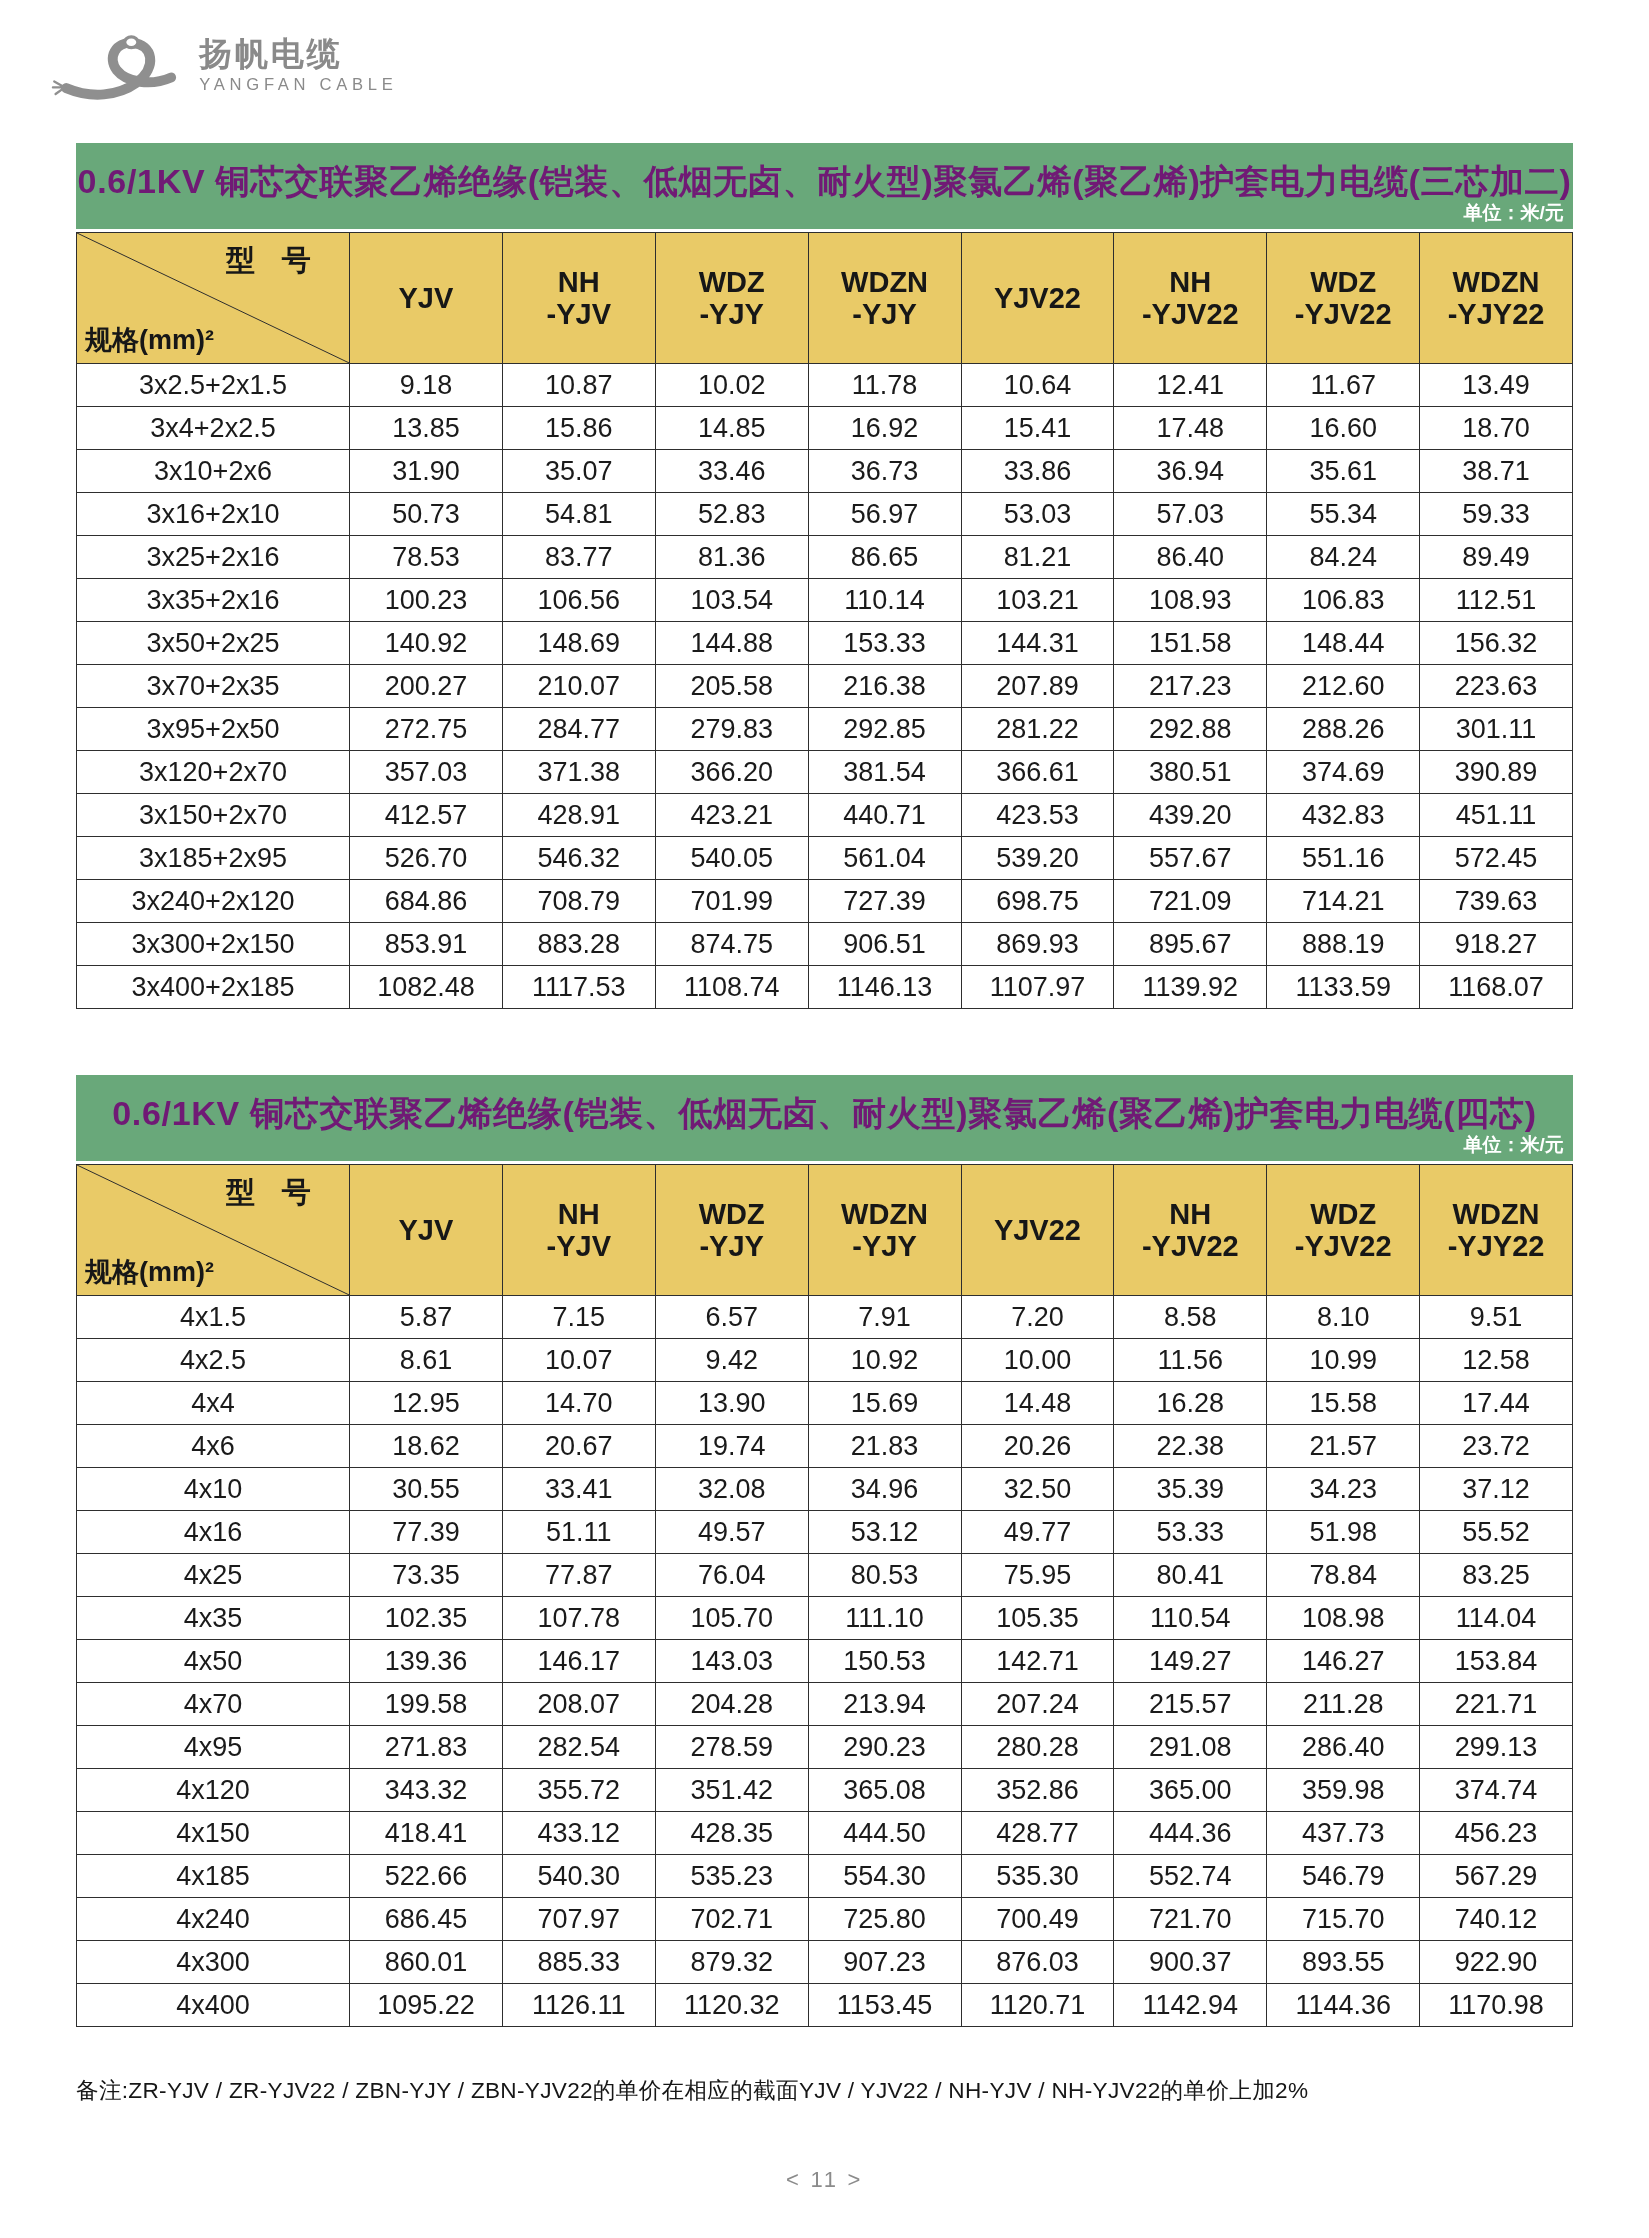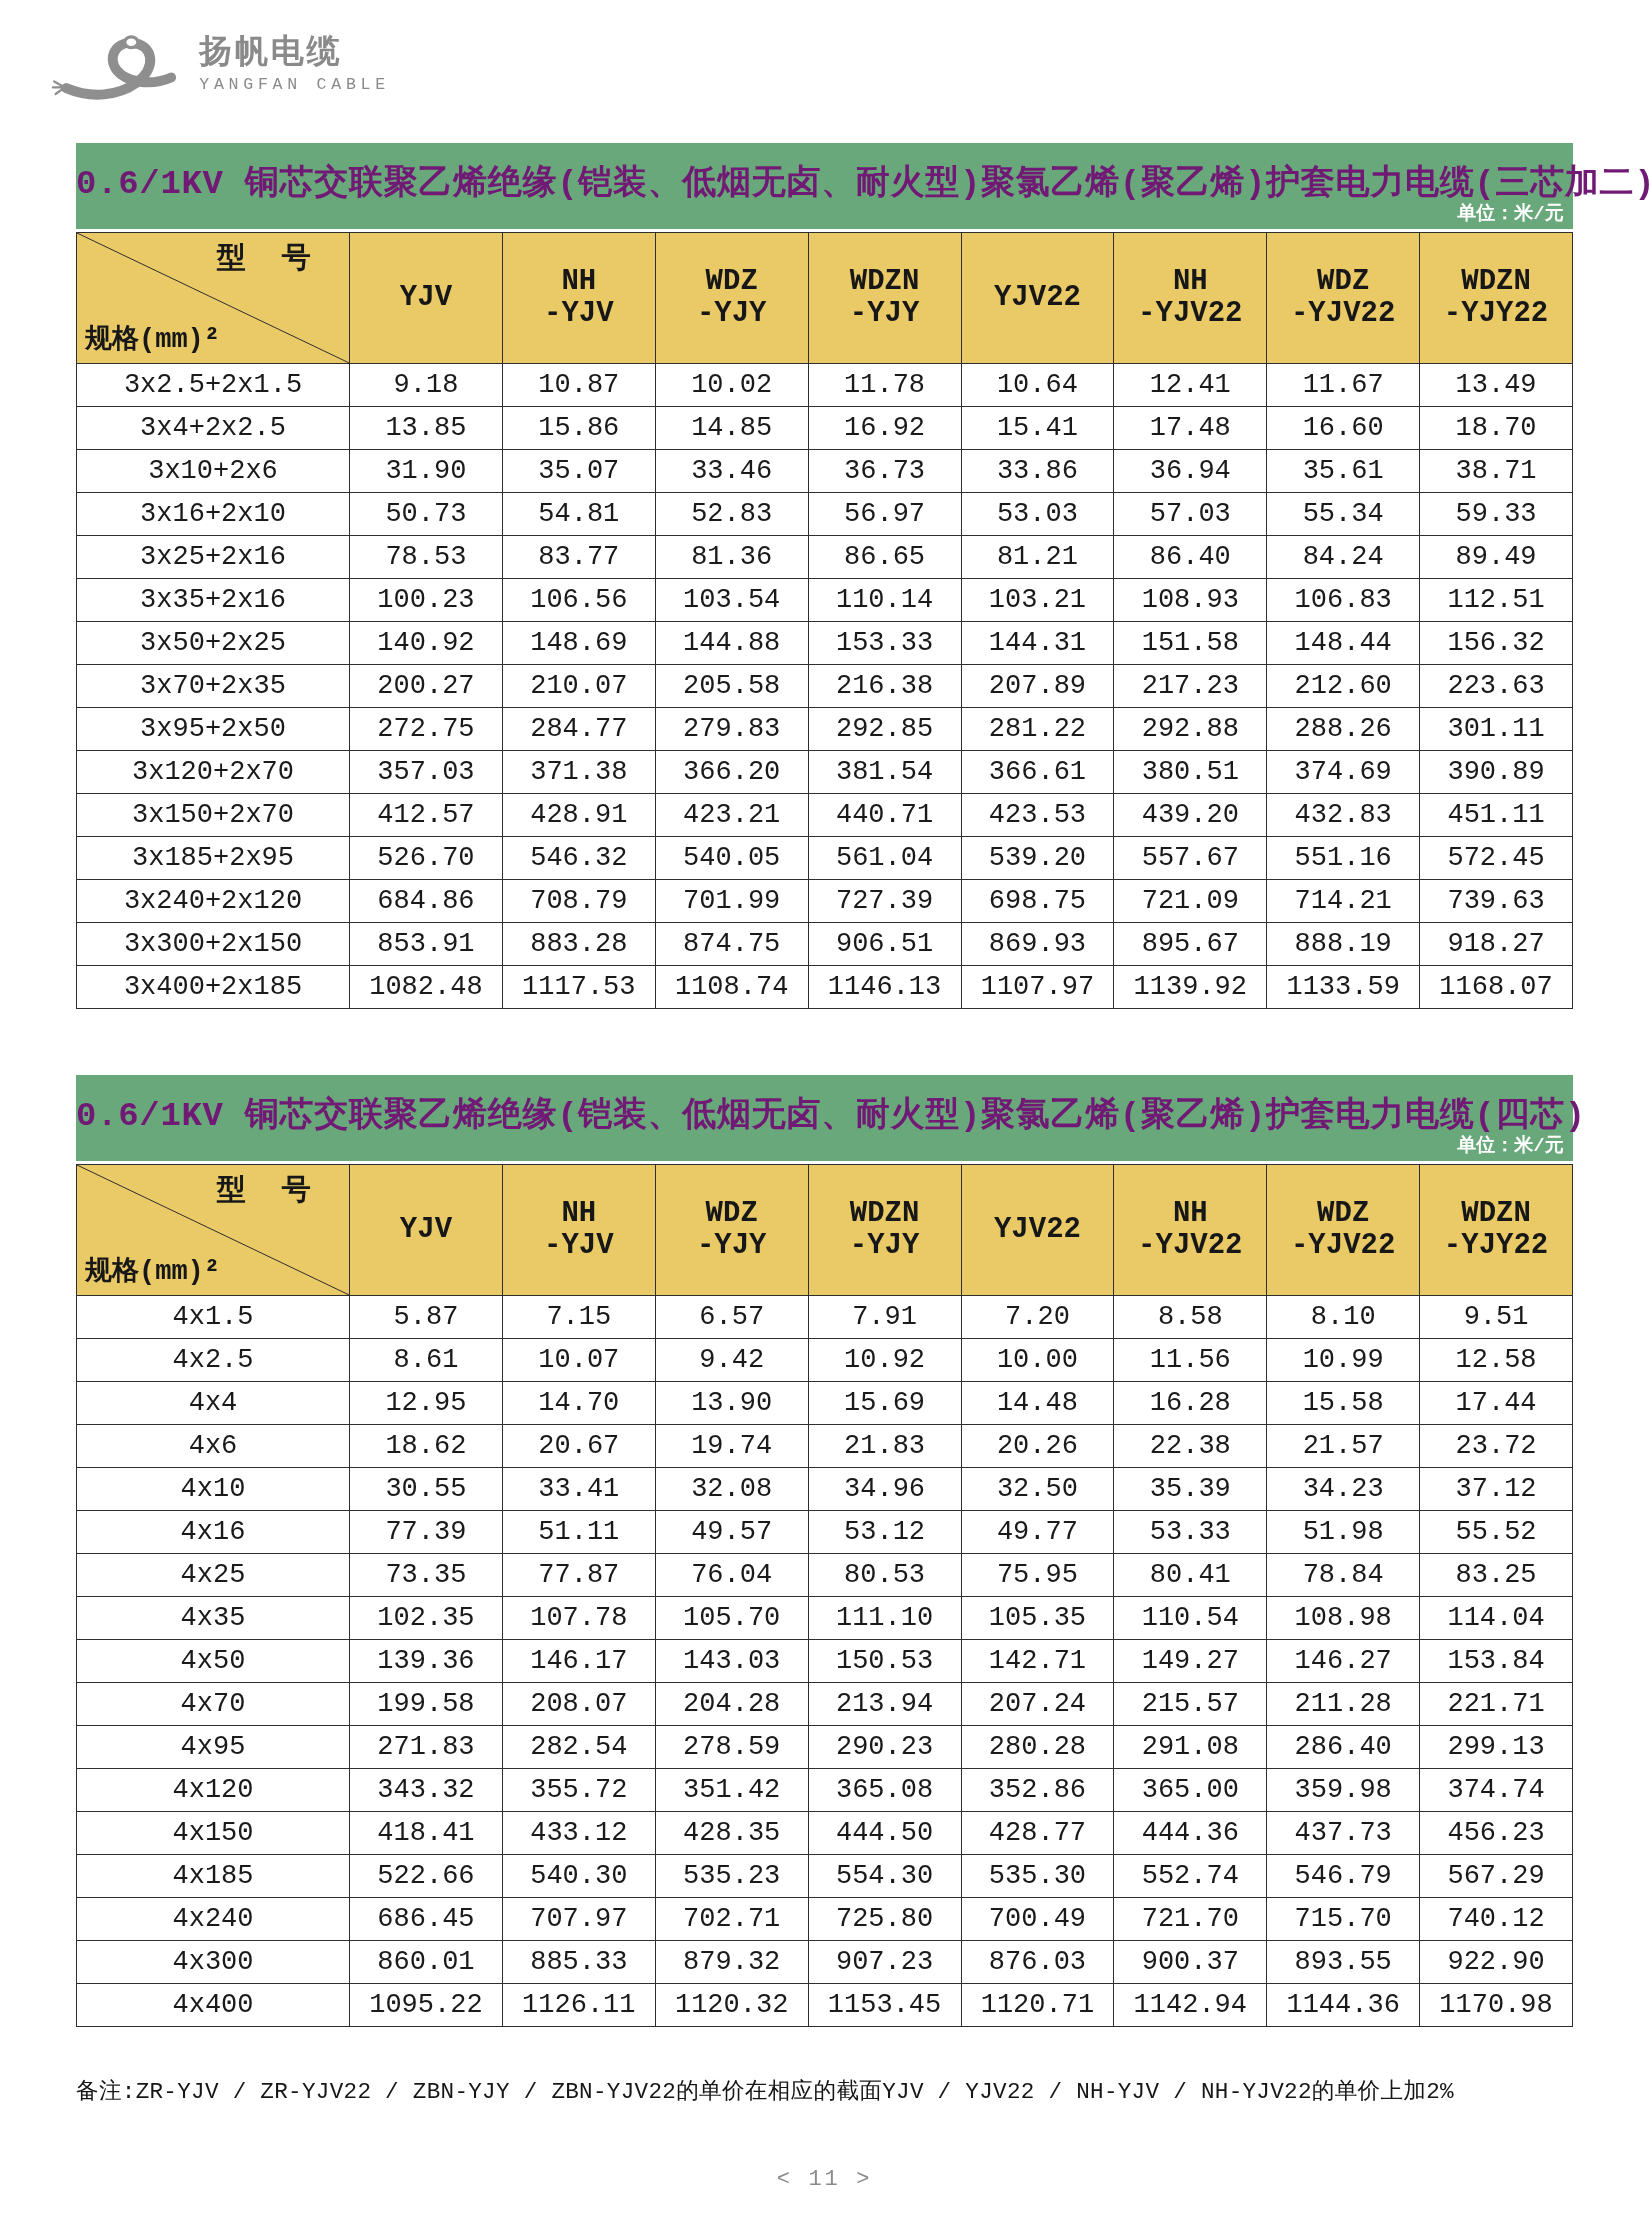--- a/index.html
+++ b/index.html
@@ -1,21 +1,21 @@
 <!DOCTYPE html>
 <html style="font-size:10.6px"><head>
 <meta charset="utf-8">
 <style>
   * { box-sizing: border-box; margin: 0; padding: 0; }
   body {
     width: 1650px; min-height: 2239px; background: #ffffff;
     font-family: "Liberation Sans", "DejaVu Sans", sans-serif;
     position: relative;
   }
-  .page { width: 1498px; min-height: 2239px; position: relative; font-family: Liberation Mono, monospace; }
+  .page { width: 1498px; min-height: 2239px; position: relative; }
 
   
   .logo { position: absolute; top: 22.6px; left: 50px; display: flex; align-items: center; }
   .logo-icon { width: 140px; height: 85px; }
   .logo-text { margin-left: 9.3px; color: #8a8a8a; }
   .logo-cn { font-size: 33px; font-weight: 700; letter-spacing: 2.7px; line-height: 1.1; }
   .logo-en { font-size: 16.6px; letter-spacing: 4.7px; margin-top: 2.7px; }
 
   
   .content { position: absolute; top: 143px; left: 76px; width: 1497px; }

